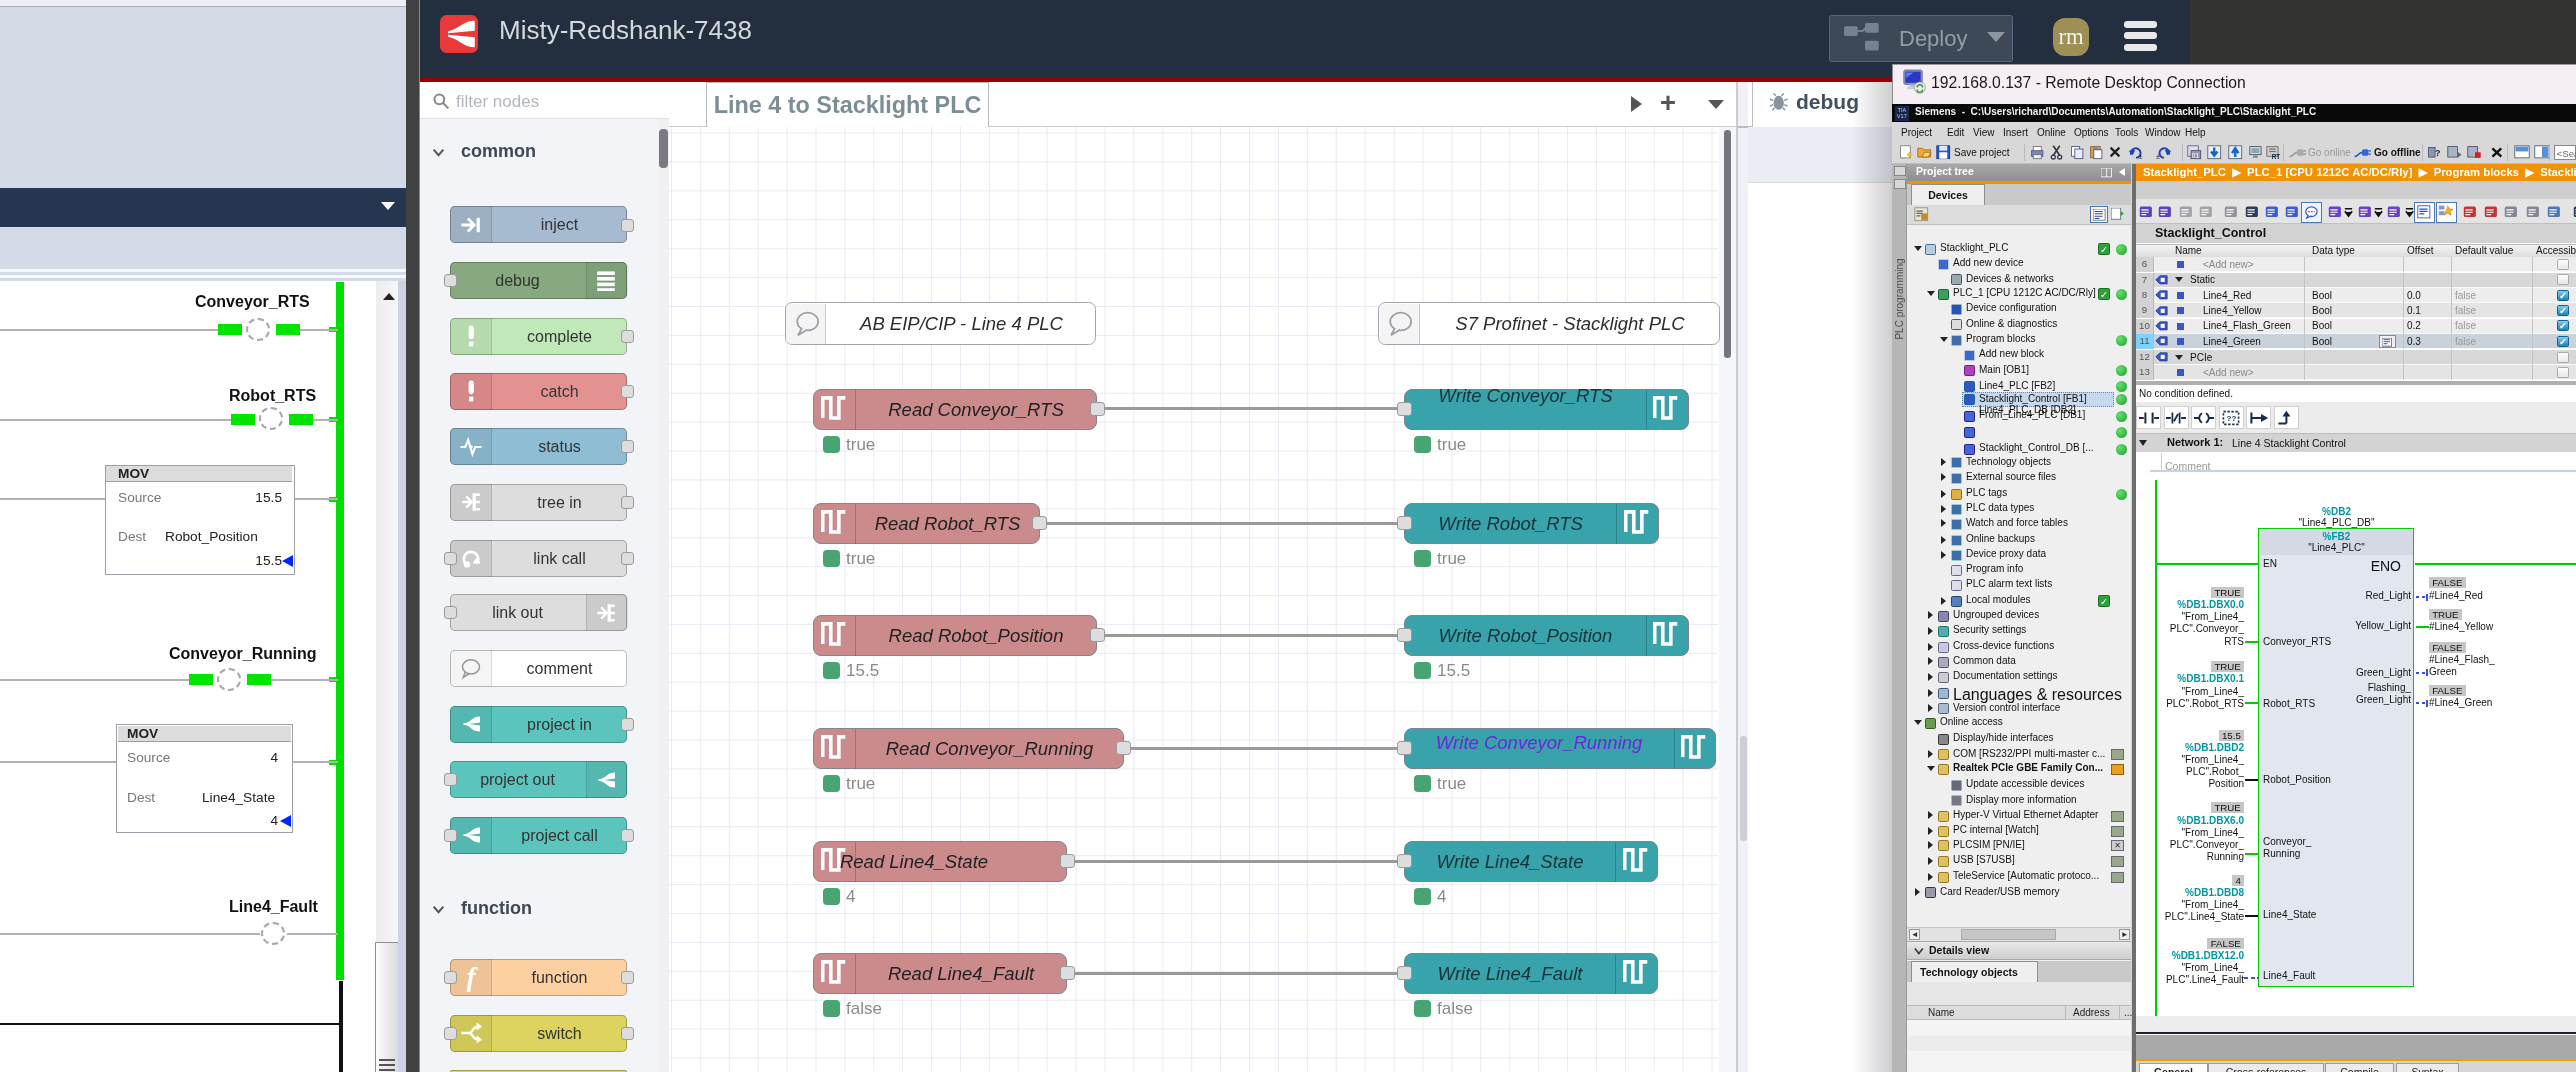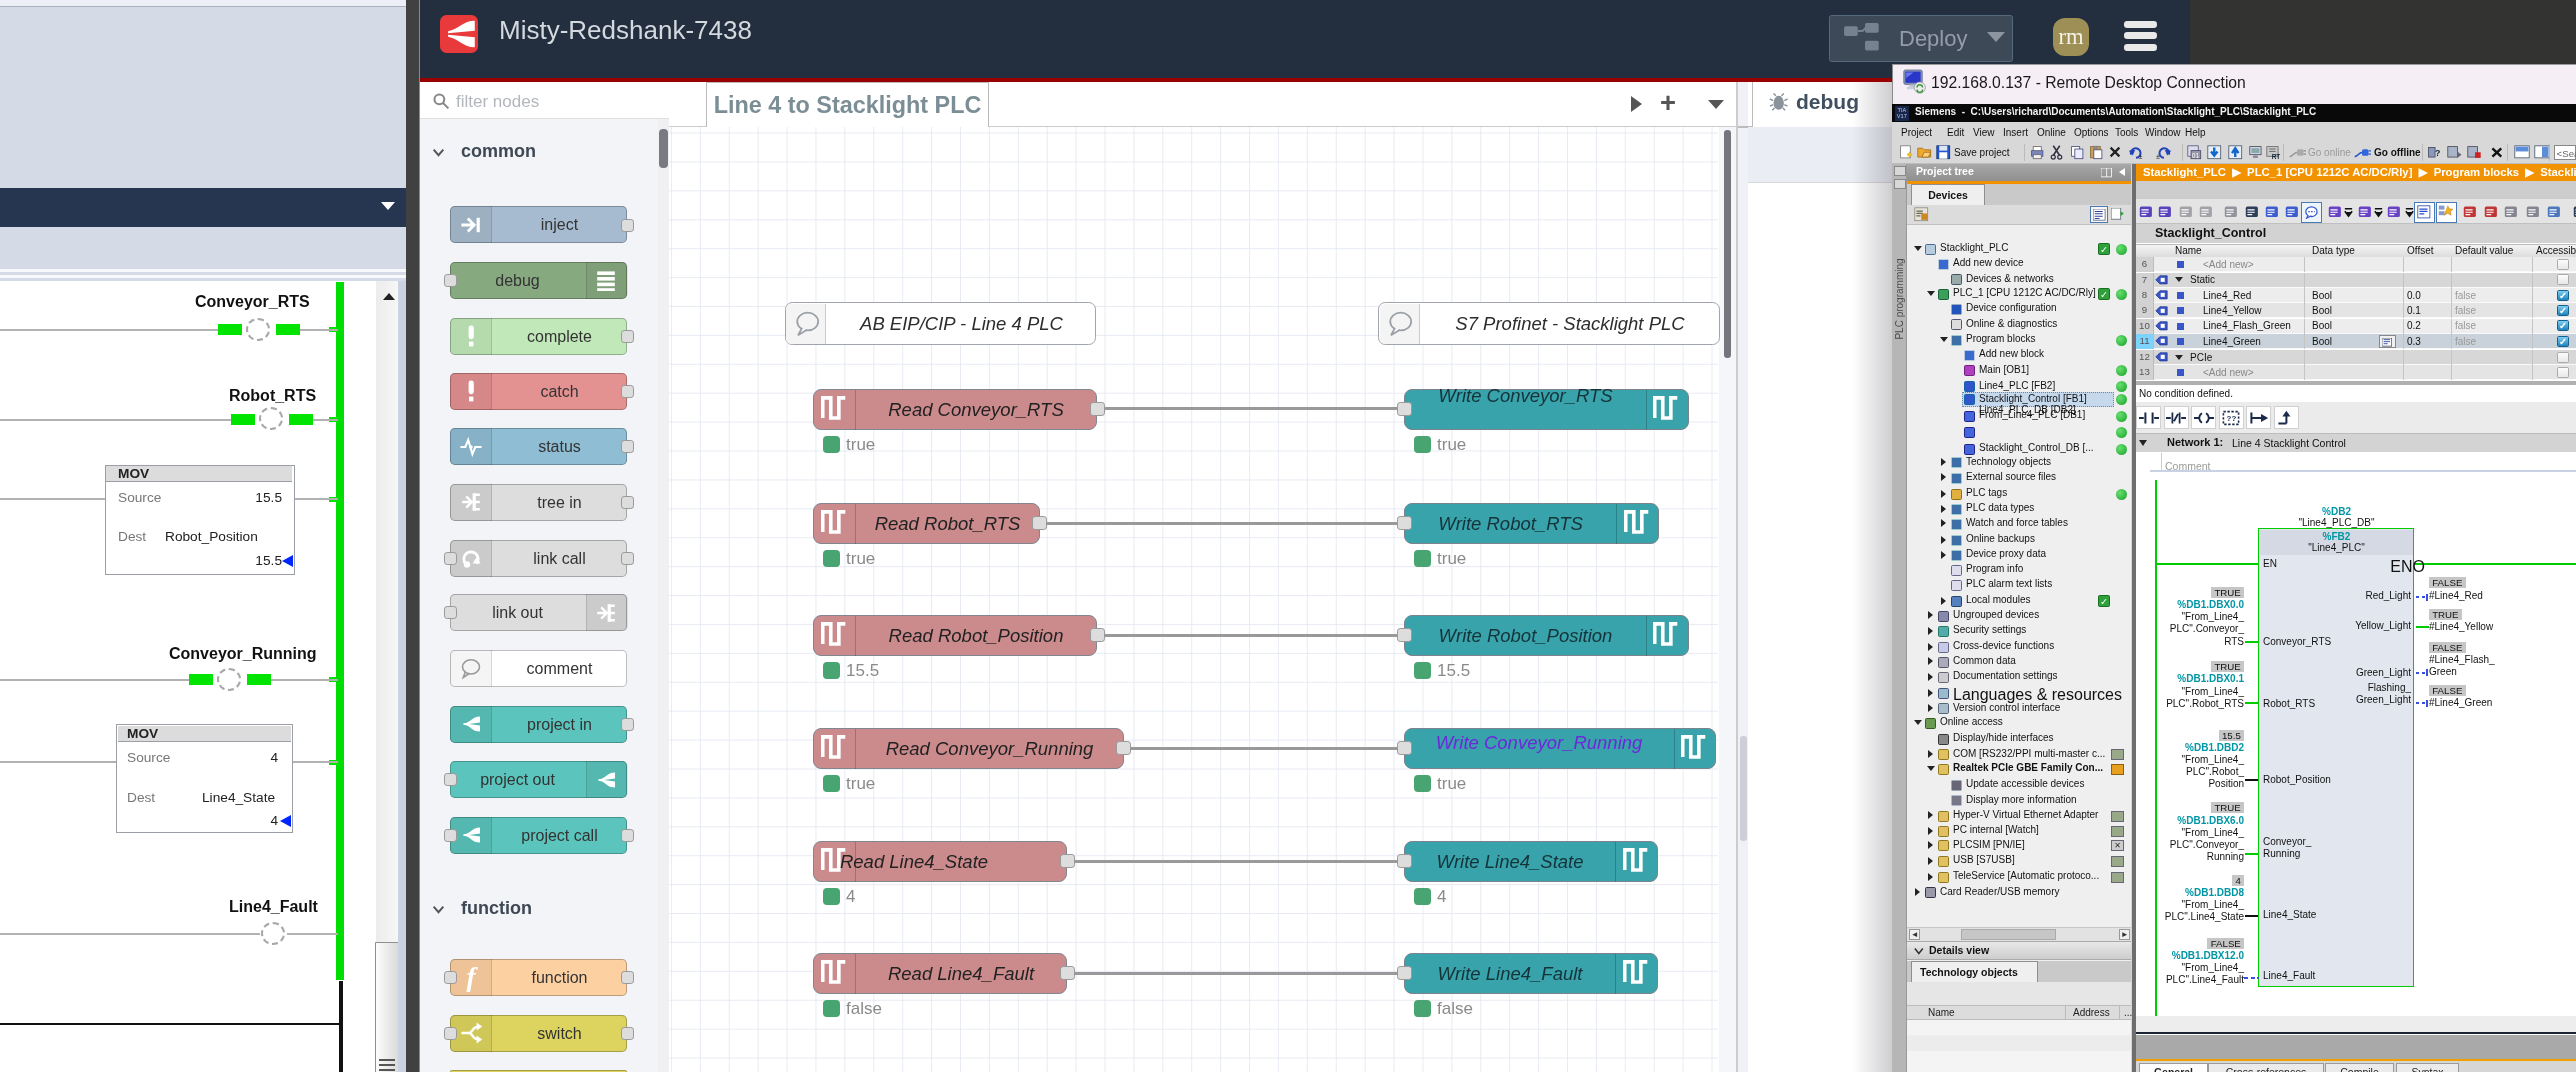--- a/index.html
+++ b/index.html
@@ -1119,21 +1119,21 @@
 <div class="ab" style="left:2155px;top:480px;width:2.4px;height:536px;background:#00cc00"></div>
 <div class="ab" style="left:2157px;top:563px;width:101px;height:2.4px;background:#00cc00"></div>
 <div class="ab" style="left:2415px;top:563px;width:161px;height:2.4px;background:#00cc00"></div>
 <div class="ab" style="left:2258px;top:528px;width:156px;height:459px;background:#e2e6ee;border:1.6px solid #00cc00"></div>
 <div class="ab" style="left:2260px;top:530px;width:153px;height:25px;background:#d4d9e4"></div>
 <div class="ab nw" style="left:2260px;top:531px;width:153px;text-align:center;font-size:10px;font-weight:bold;color:#0097a5">%FB2</div>
 <div class="ab nw" style="left:2260px;top:542px;width:153px;text-align:center;font-size:10px;color:#111">"Line4_PLC"</div>
 <div class="ab nw" style="left:2260px;top:506px;width:153px;text-align:center;font-size:10px;font-weight:bold;color:#0097a5">%DB2</div>
 <div class="ab nw" style="left:2260px;top:517px;width:153px;text-align:center;font-size:10px;color:#111">"Line4_PLC_DB"</div>
 <div class="ab nw" style="left:2263px;top:558px;font-size:10px;color:#111">EN</div>
-<div class="ab nw" style="right:151px;top:558px;text-align:center;font-size:16px;color:#111">ENO</div>
+<div class="ab nw" style="right:175px;top:558px;text-align:center;font-size:14px;color:#111">ENO</div>
 <div class="ab nw" style="left:2263px;top:636px;font-size:10px;color:#111">Conveyor_RTS</div>
 <div class="ab nw" style="left:2263px;top:698px;font-size:10px;color:#111">Robot_RTS</div>
 <div class="ab nw" style="left:2263px;top:774px;font-size:10px;color:#111">Robot_Position</div>
 <div class="ab nw" style="left:2263px;top:836px;font-size:10px;color:#111">Conveyor_</div>
 <div class="ab nw" style="left:2263px;top:848px;font-size:10px;color:#111">Running</div>
 <div class="ab nw" style="left:2263px;top:909px;font-size:10px;color:#111">Line4_State</div>
 <div class="ab nw" style="left:2263px;top:970px;font-size:10px;color:#111">Line4_Fault</div>
 <div class="ab nw" style="right:165px;top:590px;text-align:right;font-size:10px;color:#111">Red_Light</div>
 <div class="ab nw" style="right:165px;top:620px;text-align:right;font-size:10px;color:#111">Yellow_Light</div>
 <div class="ab nw" style="right:165px;top:667px;text-align:right;font-size:10px;color:#111">Green_Light</div>

